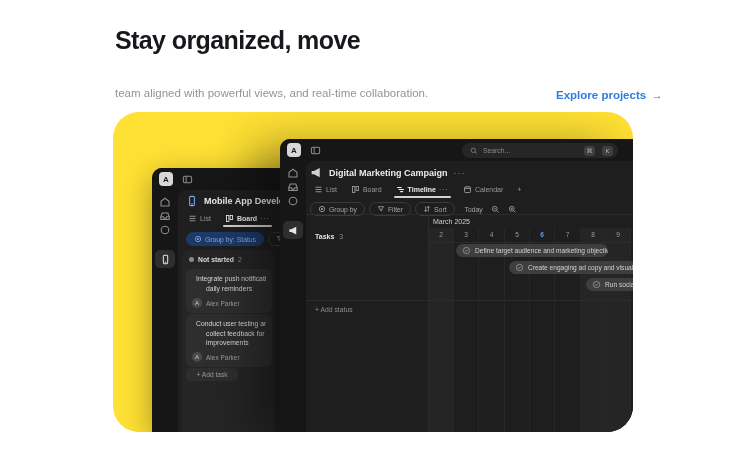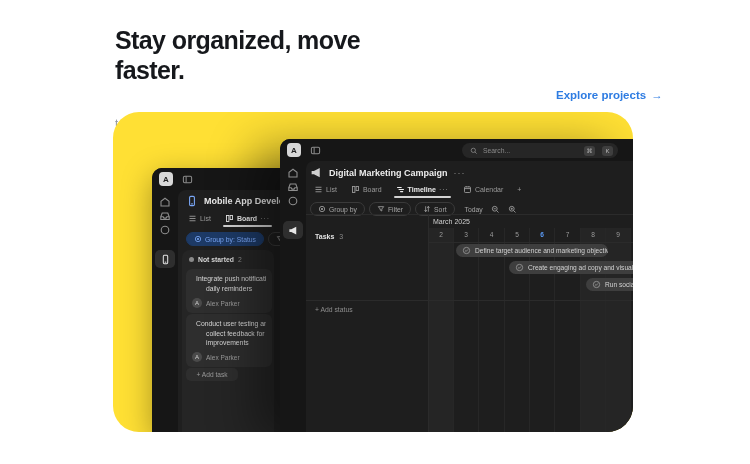--- a/index.html
+++ b/index.html
@@ -74,21 +74,21 @@
   .bar { position:absolute; height:13px; background:#3e3e3e; border-radius:7px; display:flex; align-items:center; gap:4px; padding:0 6px; font-size:6.6px; color:#d2d2d2; white-space:nowrap; overflow:hidden; z-index:4; cursor:pointer; }
   .row-sep { position:absolute; left:0; right:0; top:139px; height:1px; background:#2b2b2b; z-index:3; }
   .add-status { position:absolute; left:9px; top:145px; font-size:6.8px; color:#8d8d8d; cursor:pointer; z-index:3; }
 </style>
 </head>
 <body>
 
 <div>
 
   <div class="hero-copy">
-    <h1 class="hero-title"><span>Stay organized, move</span><br><span>faster.</span></h1>
+    <h1 class="hero-title"><span>Stay organized, move</span><br></h1>
     <p class="hero-desc"><br><span>team aligned with powerful views, and real-time collaboration.</span></p>
   </div>
   <a class="explore-link">
     <span>Explore projects</span>
     <span>→</span>
   </a>
 
   <div class="hero-card" style="background:#ffe034;">
 
     <div class="window win-back">

